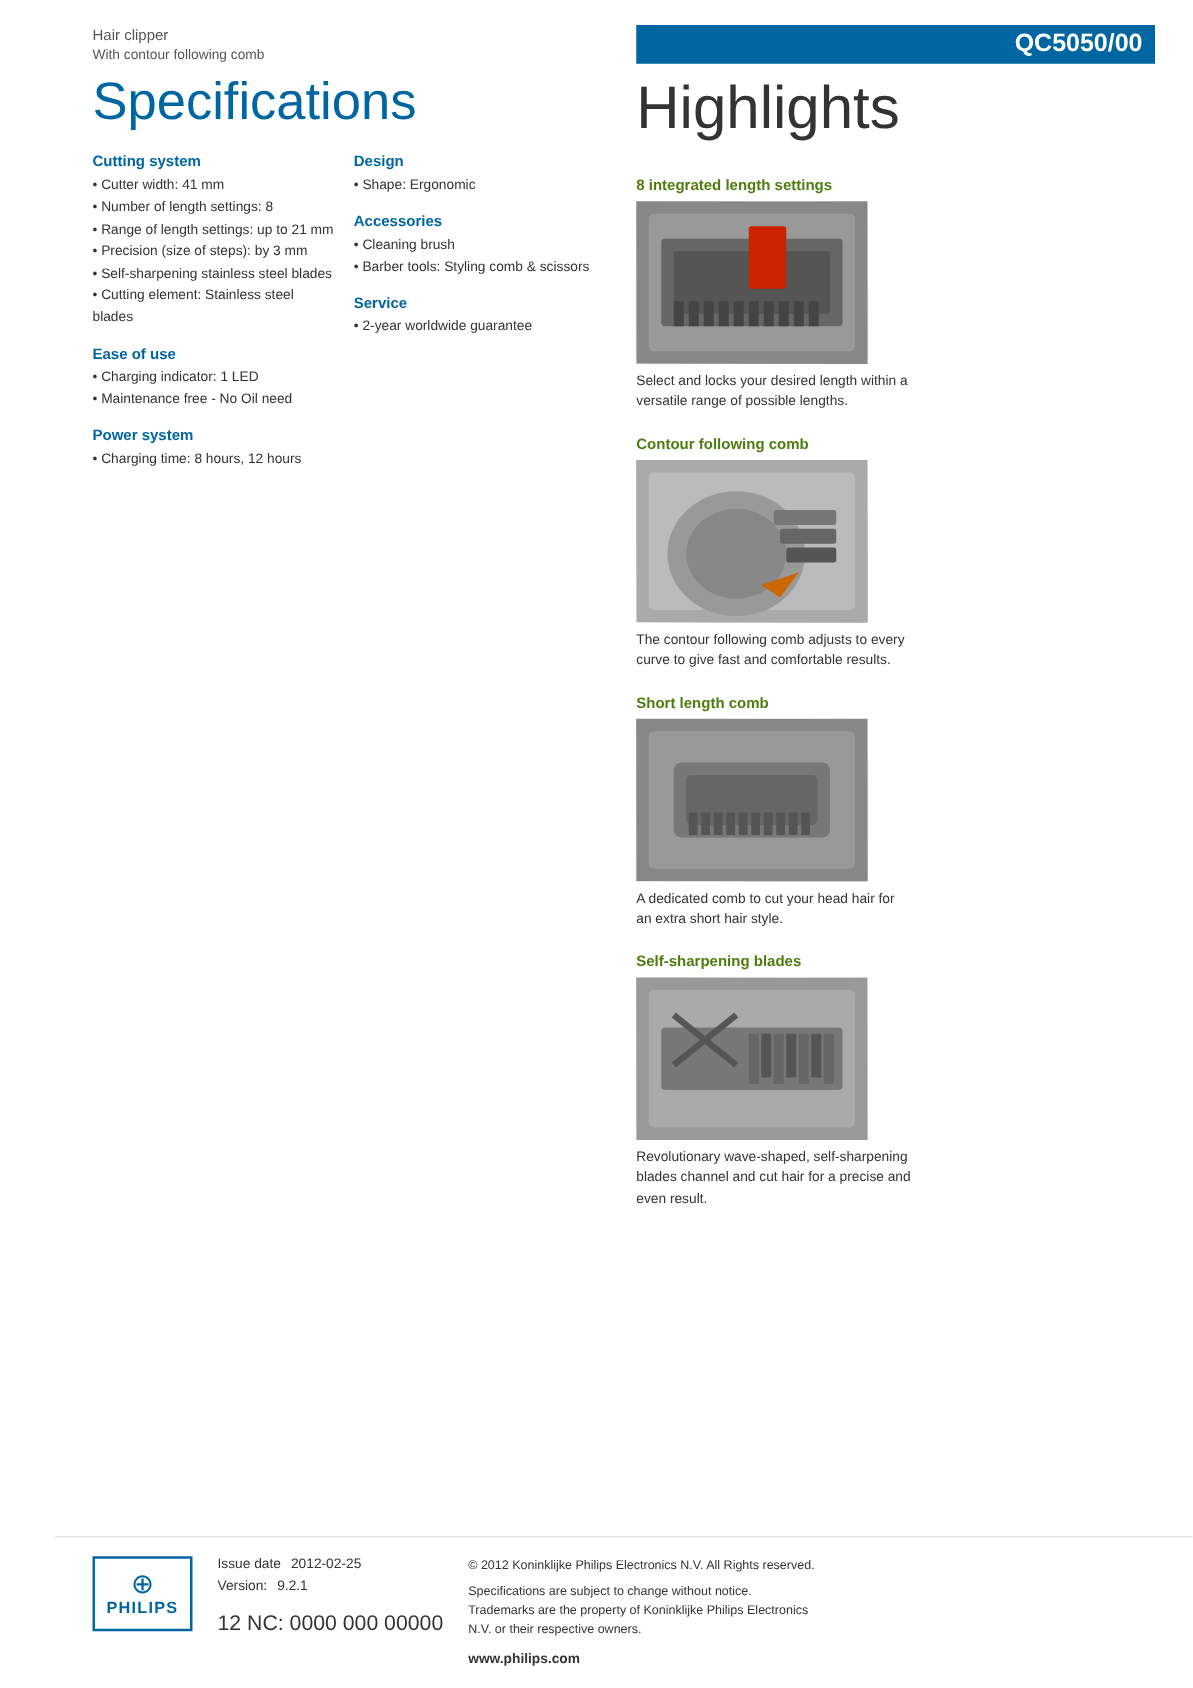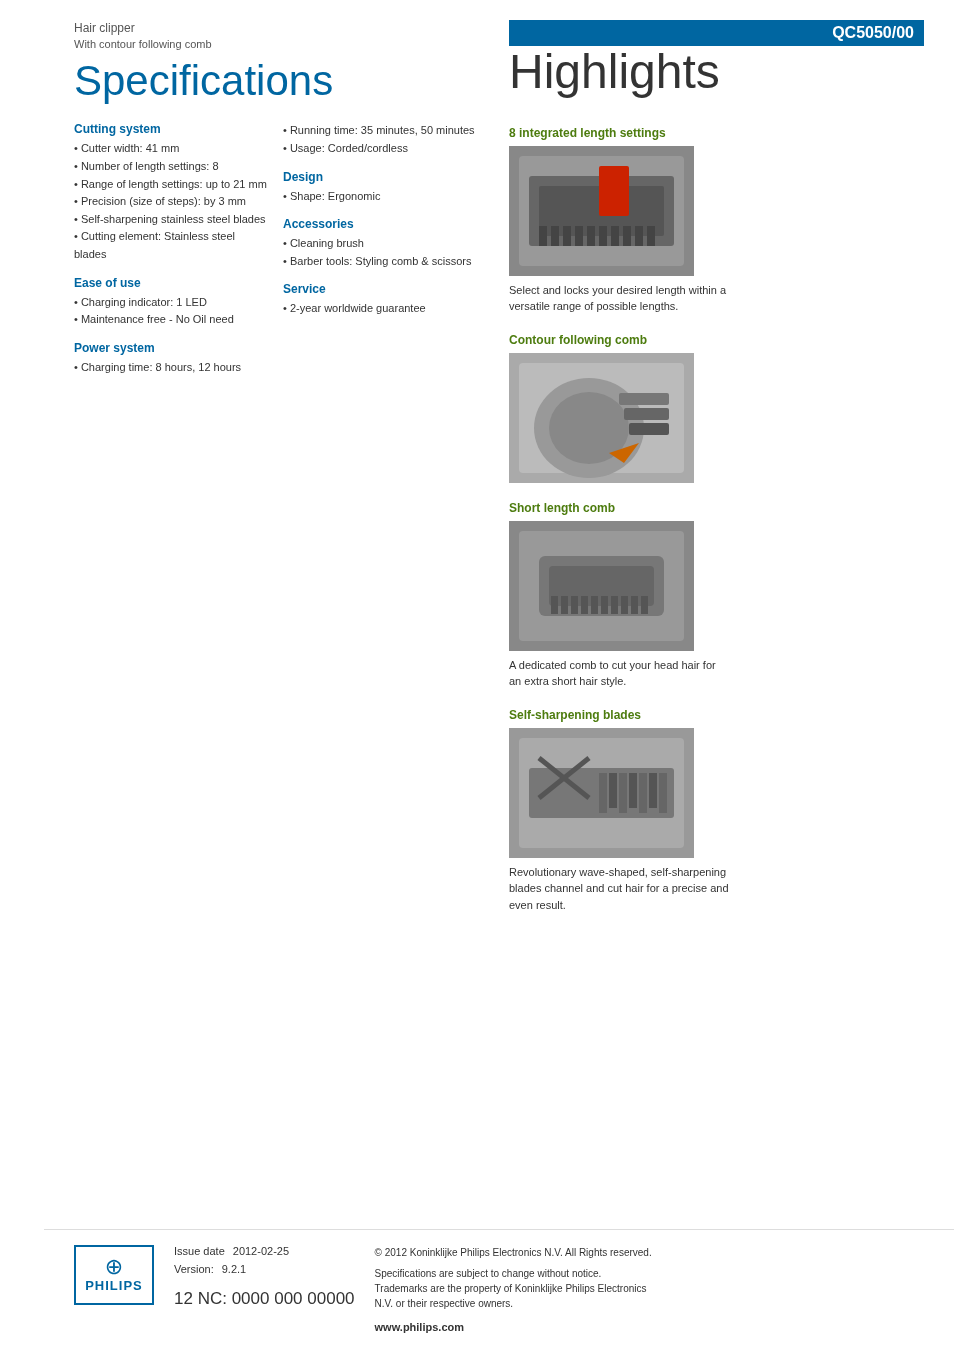--- a/index.html
+++ b/index.html
@@ -68,23 +68,24 @@
       color: #333;
       line-height: 1.6;
     }
     .spec-list li::before {
       content: "• ";
     }
     .right-header {
       background: #0066a1;
       color: #fff;
       padding: 4px 10px;
-      font-size: 16px;
+      font-size: 20px;
       font-weight: bold;
       text-align: right;
+      margin-bottom: 10px;
       width: 100%;
     }
     .highlights-title {
       font-size: 48px;
       font-weight: 300;
       color: #333;
       line-height: 1.1;
       margin-bottom: 27px;
     }
     .highlight-section {
@@ -226,26 +227,20 @@
           <div class="spec-section">
             <div class="spec-section-title">Power system</div>
             <ul class="spec-list">
               <li>Charging time: 8 hours, 12 hours</li>
             </ul>
           </div>
         </div>
 
         <div class="col">
 
-          <div class="spec-section">
-            <ul class="spec-list" style="margin-top: 0; padding-top: 0;">
-              <li>Running time: 35 minutes, 50 minutes</li>
-              <li>Usage: Corded/cordless</li>
-            </ul>
-          </div>
 
           <div class="spec-section">
             <div class="spec-section-title">Design</div>
             <ul class="spec-list">
               <li>Shape: Ergonomic</li>
             </ul>
           </div>
 
           <div class="spec-section">
             <div class="spec-section-title">Accessories</div>
@@ -310,20 +305,21 @@
             <ellipse cx="80" cy="75" rx="55" ry="50" fill="#999"></ellipse>
             <ellipse cx="80" cy="75" rx="40" ry="36" fill="#888"></ellipse>
 
             <rect x="110" y="40" width="50" height="12" fill="#777" rx="2"></rect>
             <rect x="115" y="55" width="45" height="12" fill="#666" rx="2"></rect>
             <rect x="120" y="70" width="40" height="12" fill="#555" rx="2"></rect>
 
             <polygon points="100,100 130,90 115,110" fill="#cc6600"></polygon>
           </svg>
         </div>
+        <div class="highlight-desc">The contour following comb adjusts to every curve to give fast and comfortable results.</div>
       </div>
 
       <div class="highlight-section">
         <div class="highlight-title">Short length comb</div>
         <div class="highlight-image img-placeholder-3">
           <svg viewBox="0 0 185 130" xmlns="http://www.w3.org/2000/svg">
             <rect width="185" height="130" fill="#888"></rect>
             <rect x="10" y="10" width="165" height="110" fill="#999" rx="4"></rect>
 
             <rect x="30" y="35" width="125" height="60" fill="#777" rx="6"></rect>

